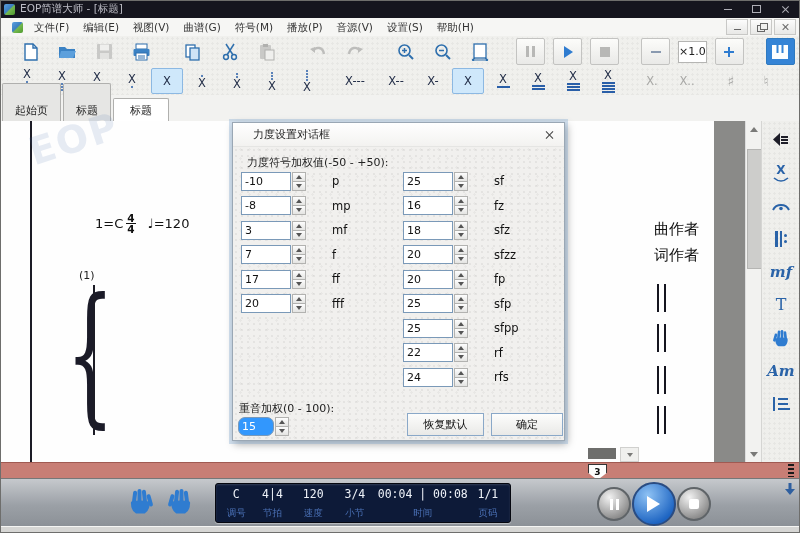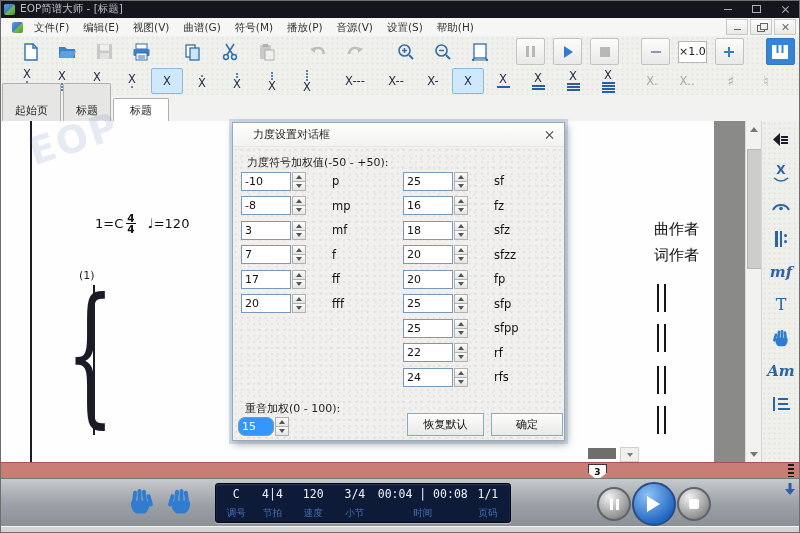--- a/index.html
+++ b/index.html
@@ -118,21 +118,21 @@
   .sv{width:42px;height:17px;border:1px solid #7a99b8;background:#fff;font-size:11px;color:#111;
       padding:0 3px;line-height:17px;font-family:"DejaVu Sans",sans-serif;}
   .sv.hl{background:#3297fd;color:#fff;width:28px;border-radius:7px;}
   .ud{width:14px;display:flex;flex-direction:column;margin-left:1px;}
   .ud b{flex:1;display:flex;align-items:center;justify-content:center;background:linear-gradient(#fdfdfd,#e4e4e2);
         border:1px solid #b2b2b0;}
   .ud b+b{border-top:none;}
   .ud .u::after{content:"";border:3px solid transparent;border-bottom:4px solid #555;margin-top:-3px;}
   .ud .d::after{content:"";border:3px solid transparent;border-top:4px solid #555;margin-bottom:-3px;}
   .rl{margin-left:26px;font-size:11.5px;color:#111;}
-  .dlg-accent-label{position:absolute;left:12px;top:278px;font-size:11px;color:#222;}
+  .dlg-accent-label{position:absolute;left:6px;top:278px;font-size:11px;color:#222;}
   .dlg-accent{position:absolute;left:5px;top:294px;}
   .dlg-btn{position:absolute;top:290px;height:21px;border:1px solid #8aa8c8;background:linear-gradient(#fdfdfc,#e9e9e7);
            font-size:11px;color:#111;display:flex;align-items:center;justify-content:center;}
   .btn-restore{left:174px;width:75px;}
   .btn-ok{left:258px;width:70px;}
   
   .progress{top:462px;left:0;right:0;height:16px;background:#c87e75;border-top:1px solid #a05a52;border-bottom:1px solid #9c5a52;}
   .shield{position:absolute;left:588px;top:1px;width:17px;height:14px;background:#fdfdfd;border:1px solid #333;
           clip-path:polygon(0 0,100% 0,100% 55%,50% 100%,0 55%);
           font-size:9px;font-weight:bold;color:#111;display:flex;align-items:center;justify-content:flex-center;justify-content:center;line-height:10px;}

